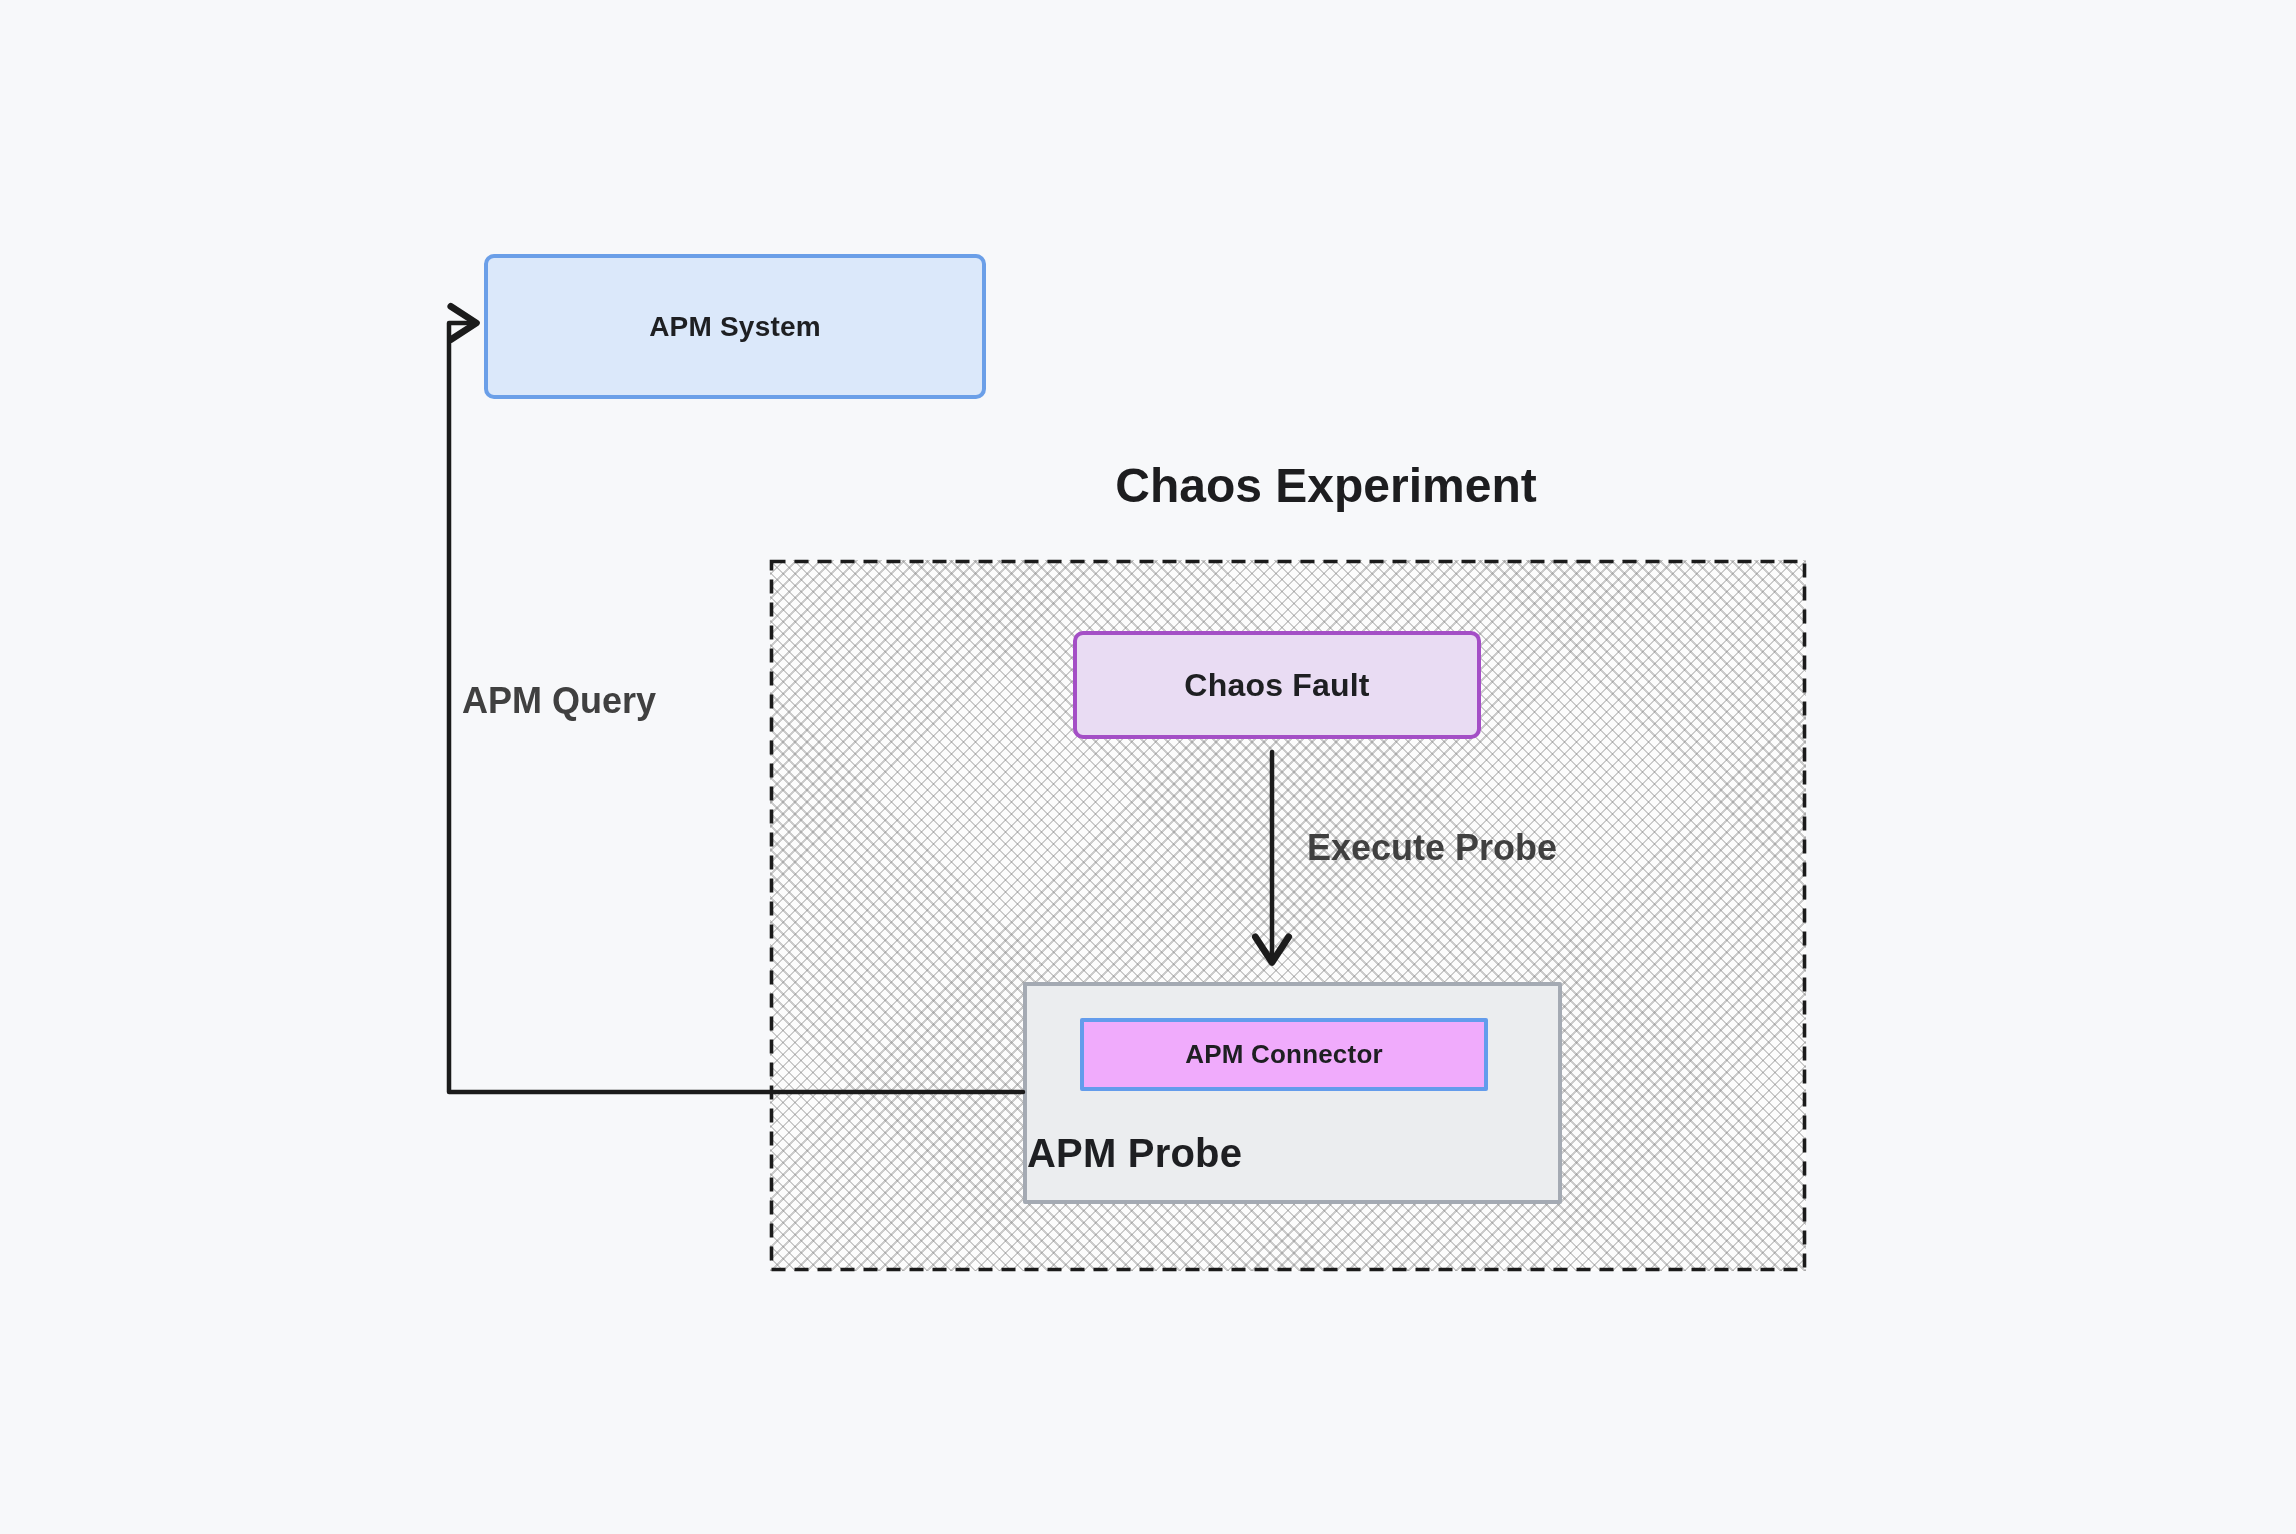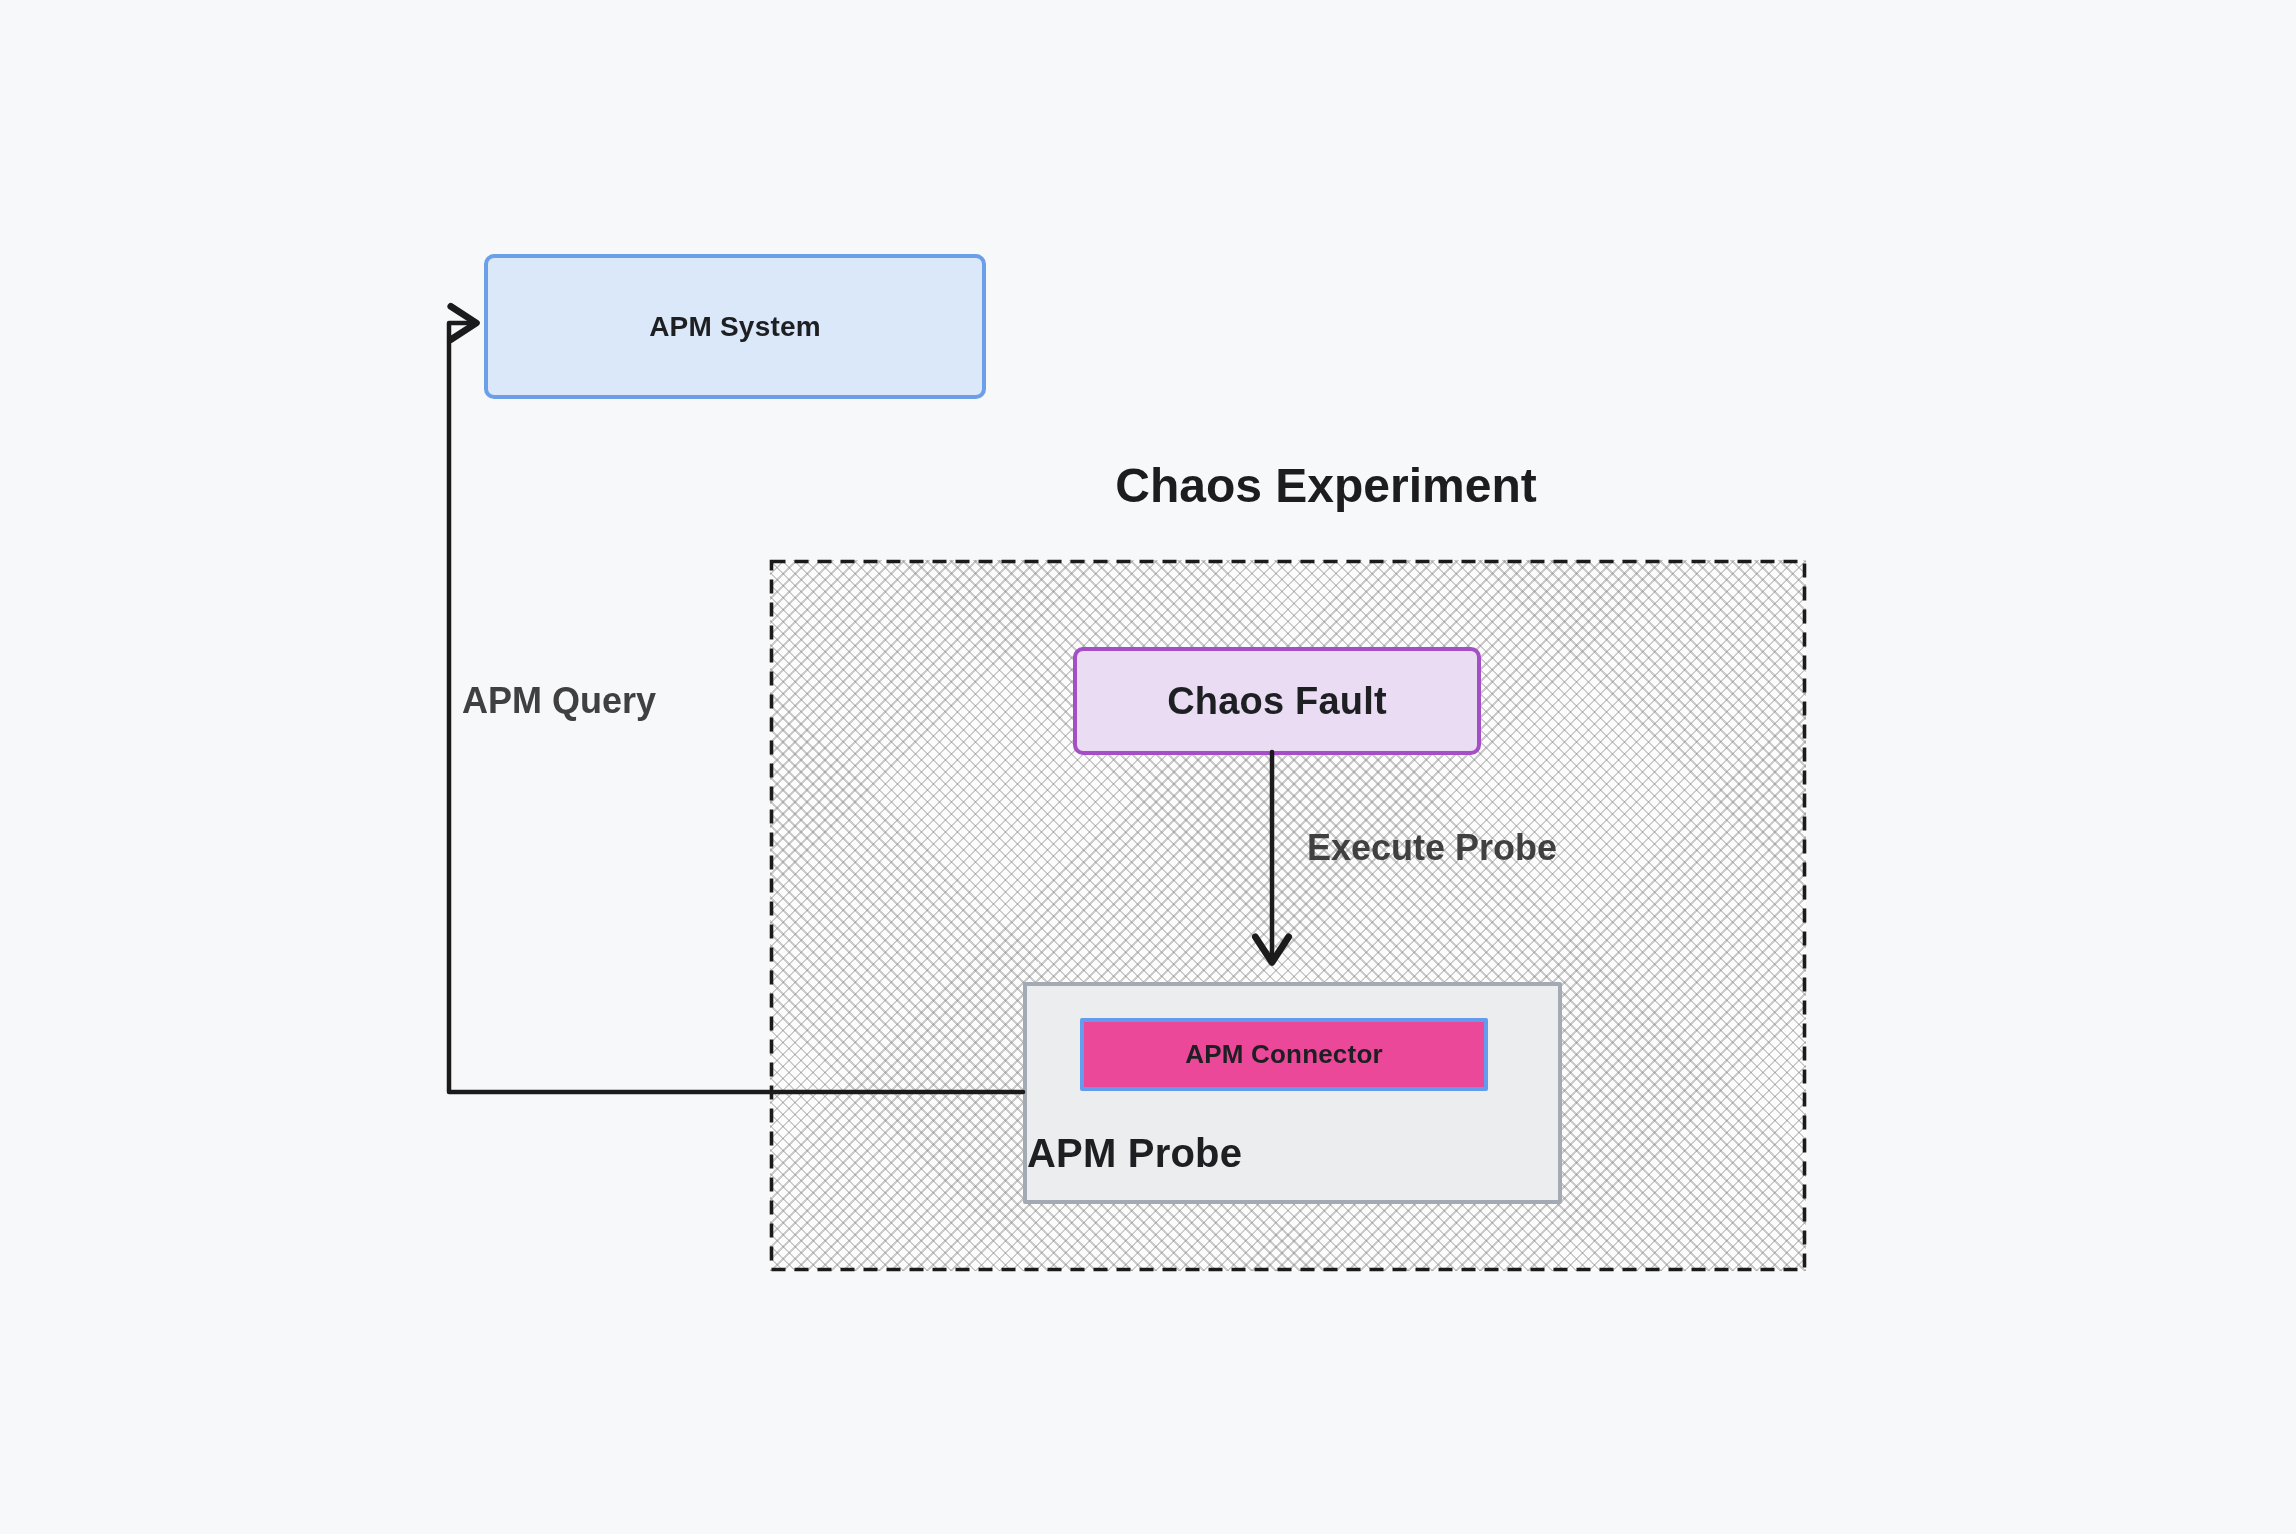--- a/index.html
+++ b/index.html
@@ -48,33 +48,32 @@
     background-color: #fcfcfc;
     background-image:
       repeating-linear-gradient(45deg,  rgba(110,110,110,0.34) 0px, rgba(110,110,110,0.34) 1.8px, transparent 1.8px, transparent 8.5px),
       repeating-linear-gradient(-45deg, rgba(110,110,110,0.34) 0px, rgba(110,110,110,0.34) 1.8px, transparent 1.8px, transparent 8.5px);
   }
   #chaos-fault {
     left: 1073px; top: 631px; width: 408px; height: 108px;
     background: #e9dcf3;
     border: 4px solid #a44fc6;
     border-radius: 10px;
-    font-size: 38px;
-    margin-top: 16px;
+    font-size: 32px;
   }
   #apm-probe {
     left: 1023px; top: 982px; width: 539px; height: 222px;
     background: #ebedef;
     border: 4px solid #a4aab3;
     border-radius: 2px;
     display: block;
   }
   #apm-connector {
     left: 53px; top: 32px; width: 408px; height: 73px;
-    background: #ec4899;
+    background: #f0abfc;
     border: 4px solid #639cec;
     border-radius: 2px;
     font-size: 26px;
   }
   .probe-label {
     position: absolute;
     left: 0; right: 0; bottom: 24px;
     text-align: left;
     font-size: 40px;
     font-weight: 700;

